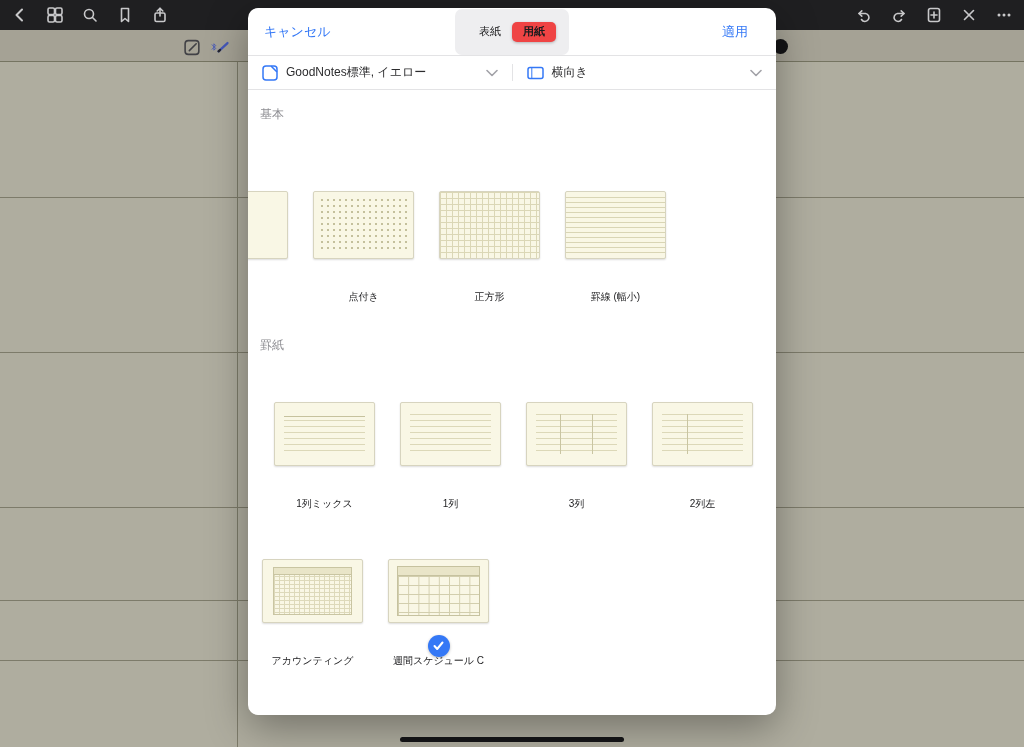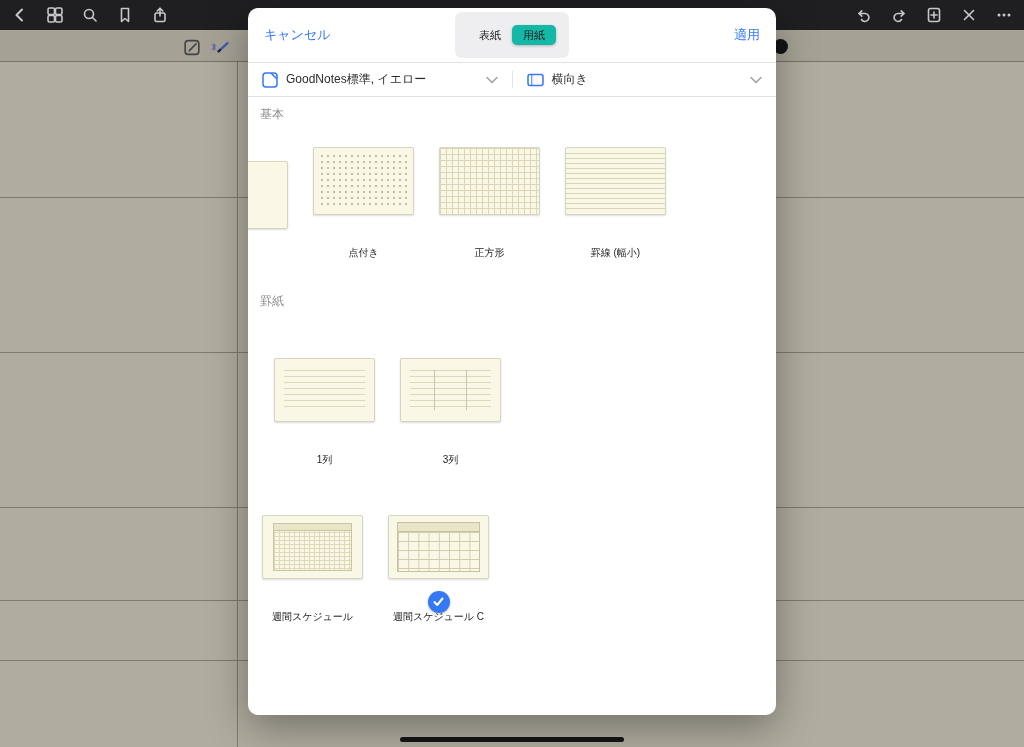--- a/index.html
+++ b/index.html
@@ -29,43 +29,43 @@
   .vline { position:absolute; top:0; bottom:0; width:1px; background:#8f8c79; }
 
   .dim { position:absolute; inset:0; background:rgba(0,0,0,0.12); z-index:5; }
 
   
   .home-indicator { position:absolute; left:400px; top:737px; width:224px; height:5px; border-radius:3px; background:#131315; z-index:30; }
 
   
   .modal { position:absolute; left:248px; top:8px; width:528px; height:707px; background:#ffffff;
            border-radius:10px; overflow:hidden; z-index:10; box-shadow:0 12px 40px rgba(0,0,0,0.35); }
-  .modal-header { position:relative; display:flex; align-items:center; height:55px; border-bottom:1px solid #e3e3e5; }
+  .modal-header { position:relative; display:flex; align-items:center; height:48px; border-bottom:1px solid #e3e3e5; }
   .link-btn { background:none; border:none; color:#3478F6; font-size:13px; cursor:pointer; font-family:inherit; }
   .cancel { margin-left:16px; }
-  .apply { margin-left:auto; margin-right:16px; }
+  .apply { margin-left:auto; margin-right:28px; }
   .segmented { position:absolute; left:50%; top:50%; transform:translate(-50%,-50%);
                display:flex; background:#eeeef0; border-radius:7px; padding:13px; }
   .segment { background:none; border:none; width:44px; height:20px; font-size:11px; color:#1c1c1e;
              border-radius:5px; cursor:pointer; font-family:inherit; }
-  .segment.selected { background:#14b8a6; font-weight:normal; box-shadow:0 1px 3px rgba(0,0,0,0.25); }
+  .segment.selected { background:#ef4444; font-weight:bold; box-shadow:0 1px 3px rgba(0,0,0,0.25); }
 
   .dropdown-row { display:flex; height:34px; border-bottom:1px solid #e3e3e5;align-items:center; }
   .dropdown { flex:1; display:flex; align-items:center; cursor:pointer; min-width:0; }
   .dropdown:first-child { border-right:1px solid #e3e3e5; }
   .dd-icon { margin:0 8px 0 14px; display:flex; }
   .dd-icon svg { stroke:#3478F6; fill:none; stroke-width:1.5; stroke-linecap:round; }
   .dd-value { font-size:12px; color:#2c2c2e; white-space:nowrap; }
   .chevron { margin-left:auto; margin-right:14px; display:flex; }
   .chevron svg { stroke:#a2a2a8; fill:none; stroke-width:1.6; stroke-linecap:round; stroke-linejoin:round; }
 
   .content { position:absolute; top:82px; left:0; right:0; bottom:0; overflow:hidden; }
   .section-title { display:block; margin:16px 0 0 12px; font-size:12px; color:#8d8d92; }
   .thumb-row { display:flex; gap:25px; }
-  .section-basic .thumb-row { margin-top:24px; margin-left:-61px;align-items:flex-end; }
+  .section-basic .thumb-row { margin-top:68px; margin-left:-61px; }
   .section-rule  { margin-top:33px; }
   .section-rule .thumb-row { margin-top:48px; margin-left:26px; }
   .section-plan  { margin-top:44px; }
   .section-plan .thumb-row { margin-top:48px; margin-left:14px; }
 
   .thumb-item { position:relative; flex:none; width:101px; display:flex; flex-direction:column; align-items:center; cursor:pointer; }
   .thumb { position:relative; width:101px; height:64px; background:#f9f7e5; border:1px solid #d7d4bf;
            border-radius:2px; box-shadow:0 1px 2px rgba(0,0,0,0.14); }
   .section-basic .thumb { height:68px; }
   .thumb-label { margin-top:31px; font-size:10px; color:#1c1c1e; white-space:nowrap; }
@@ -282,35 +282,43 @@
             <div class="thumb" data-pattern="lines-narrow"></div>
             <div class="thumb-label">罫線 (幅小)</div>
           </div>
         </div>
       </div>
 
       <div class="section section-rule">
         <span class="section-title">罫紙</span>
         <div class="thumb-row">
           <div class="thumb-item">
+            <div class="thumb" data-pattern="col-mix"></div>
+            <div class="thumb-label">1列ミックス</div>
+          </div>
+          <div class="thumb-item">
             <div class="thumb" data-pattern="col-1"></div>
             <div class="thumb-label">1列</div>
           </div>
           <div class="thumb-item">
             <div class="thumb" data-pattern="col-3"></div>
             <div class="thumb-label">3列</div>
           </div>
+          <div class="thumb-item">
+            <div class="thumb" data-pattern="col-2-left"></div>
+            <div class="thumb-label">2列左</div>
+          </div>
         </div>
       </div>
 
       <div class="section section-plan">
         <div class="thumb-row">
           <div class="thumb-item">
             <div class="thumb" data-pattern="accounting"></div>
-            <div class="thumb-label">週間スケジュール</div>
+            <div class="thumb-label">アカウンティング</div>
           </div>
           <div class="thumb-item">
             <div class="thumb" data-pattern="monthly"></div>
             <div class="check">
               <svg width="11" height="10" viewBox="0 0 11 10">
                   <polyline points="1.5,5 4.2,8 9.5,1.5"></polyline>
                 </svg>
             </div>
             <div class="thumb-label">週間スケジュール C</div>
           </div>

